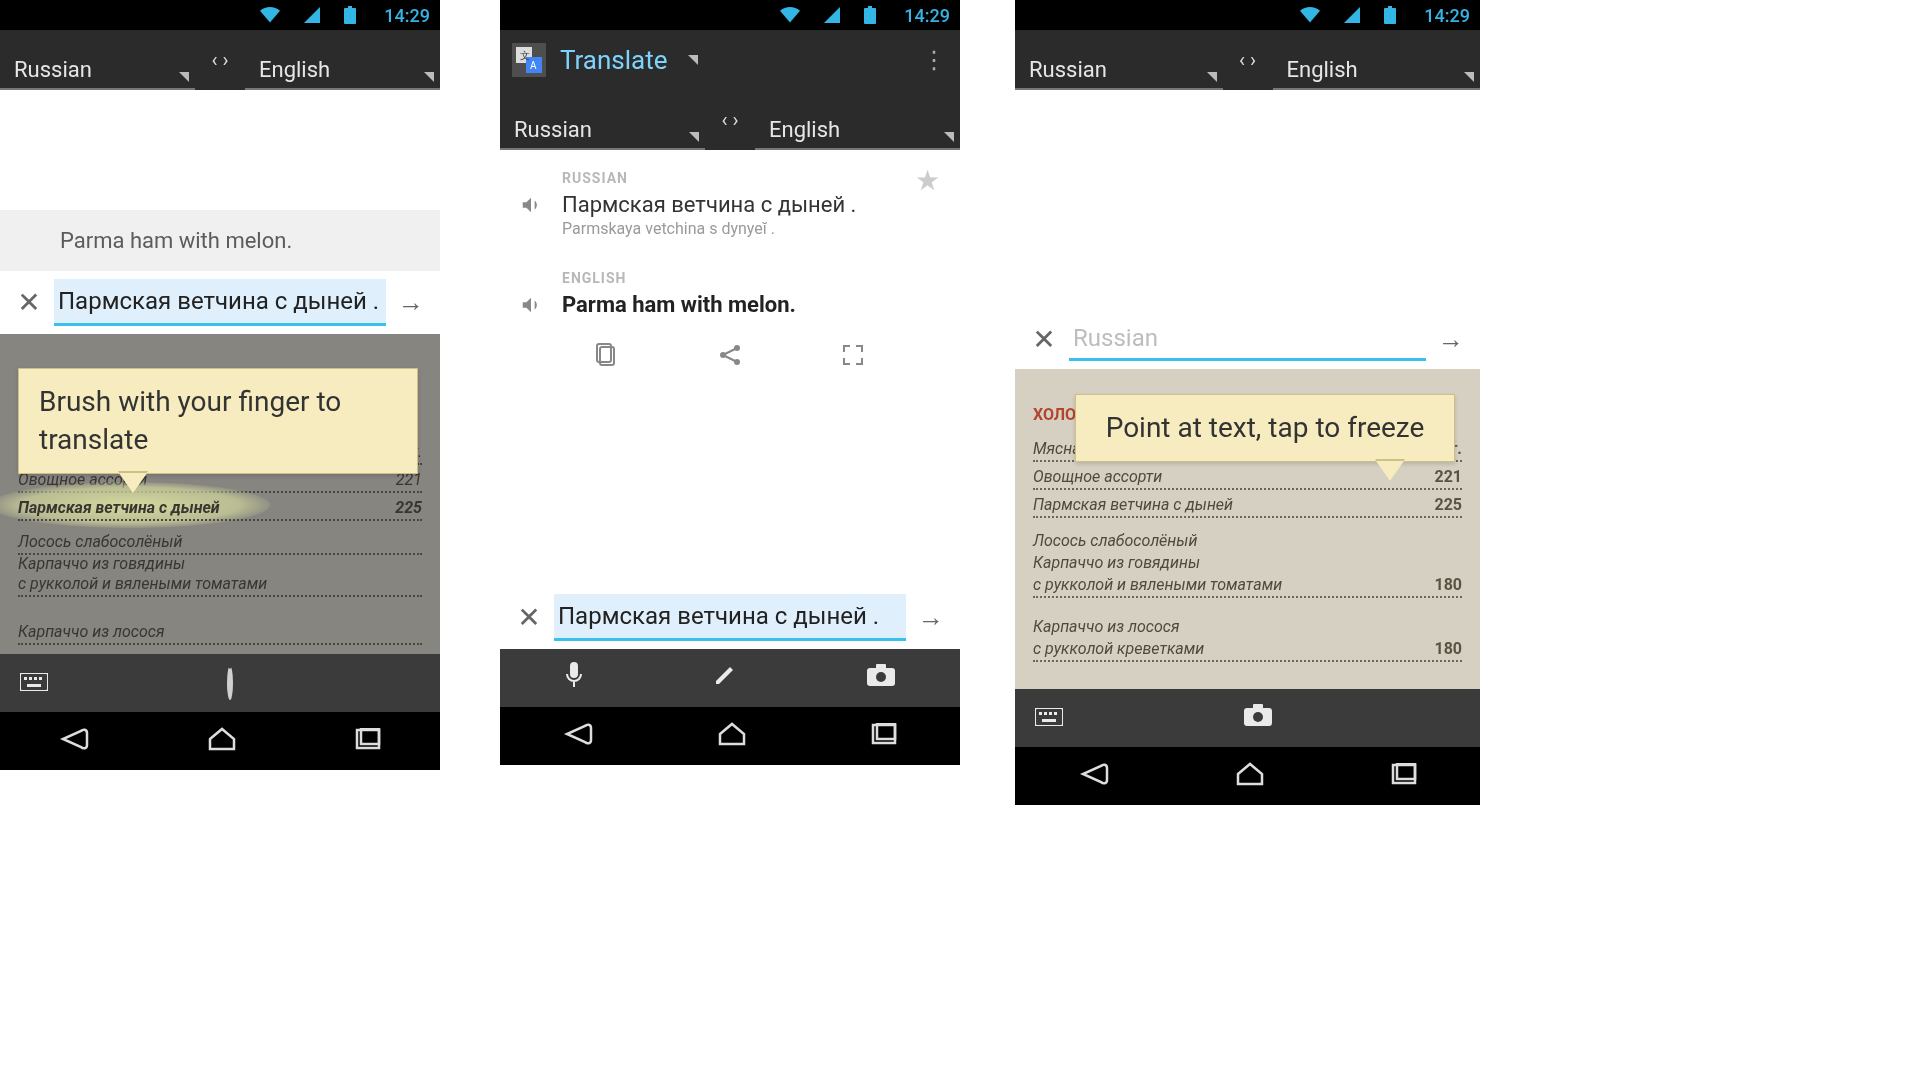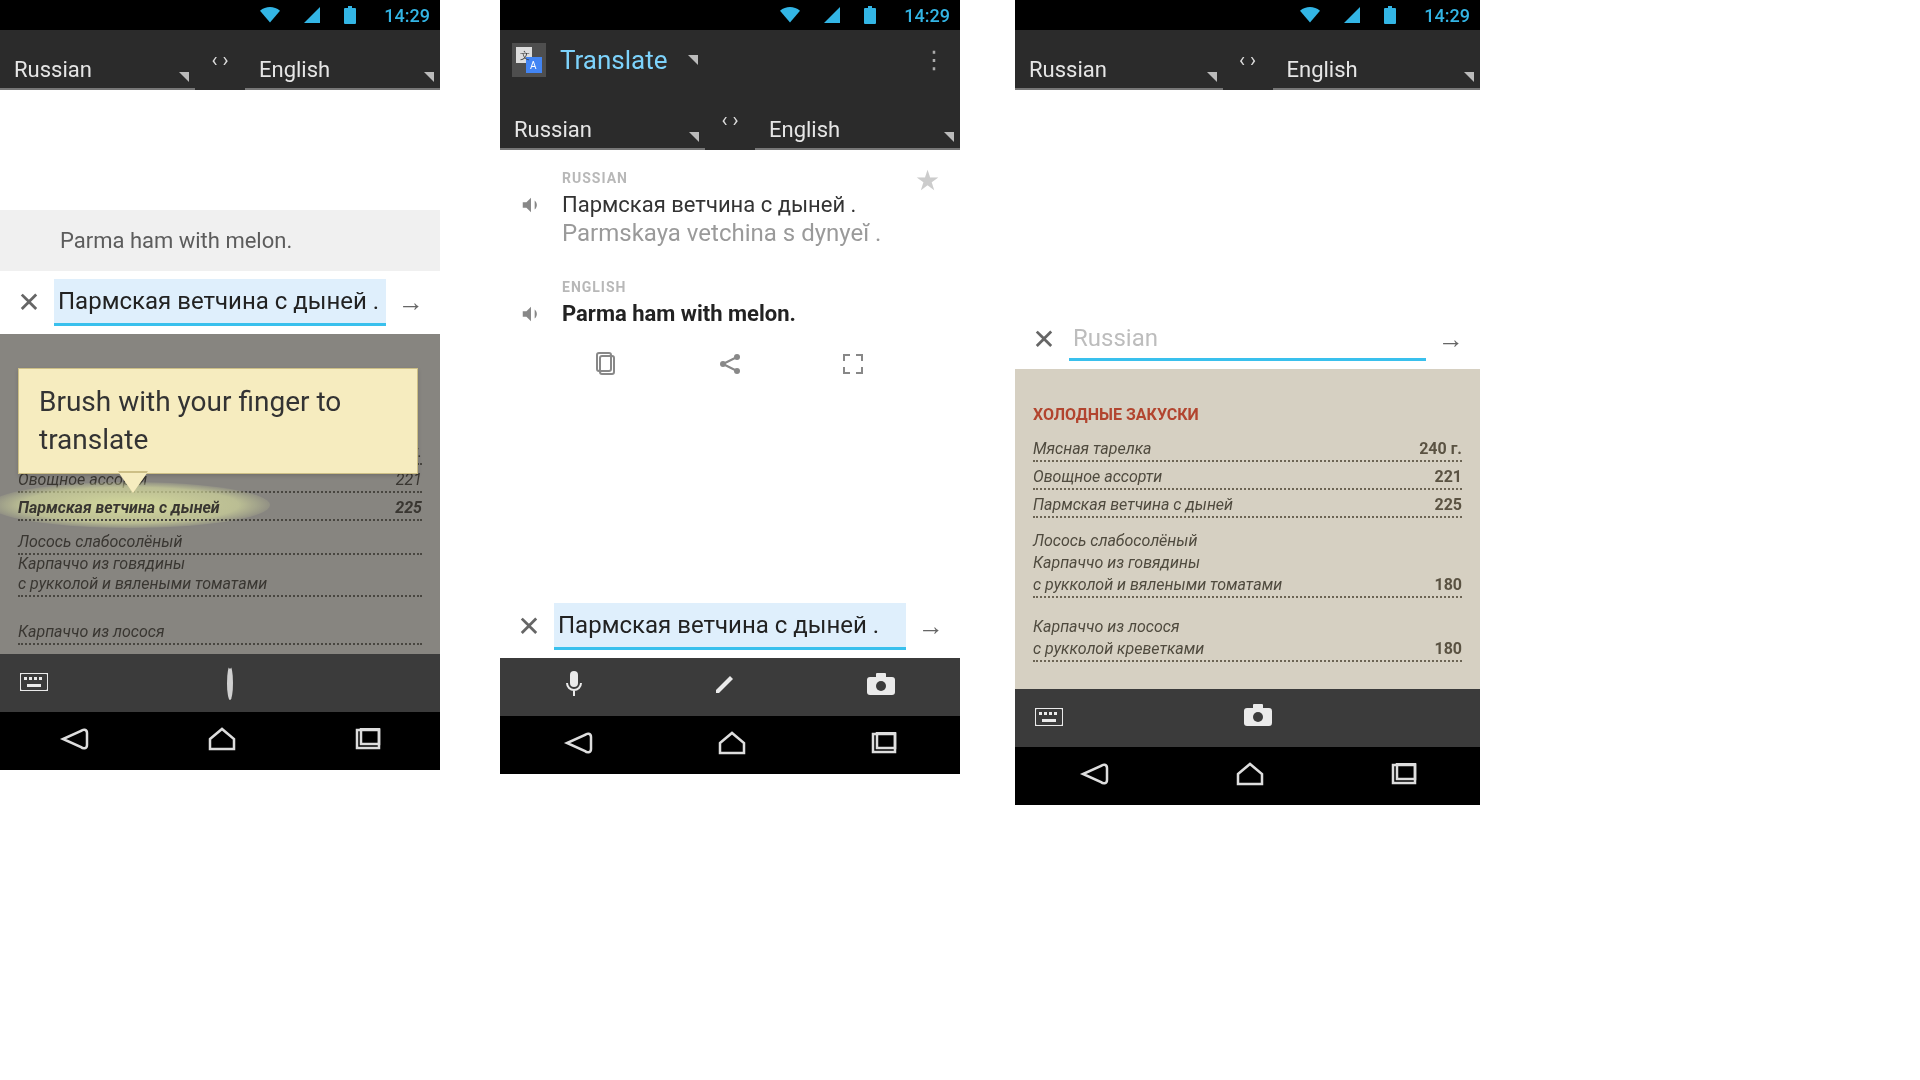--- a/index.html
+++ b/index.html
@@ -110,21 +110,21 @@
   }
   .card .speaker {
     position:absolute; left: 14px; top: 30px;
     color:#888;
   }
   .card .lang-label {
     font-size: 14px; letter-spacing: 1px; color:#b8b8b8; font-weight:700;
     margin-bottom: 6px;
   }
   .card .text-main { font-size: 22px; color:#333; }
-  .card .text-sub  { font-size: 24px; color:#9a9a9a; margin-top:2px; }
+  .card .text-sub  { font-size: 16px; color:#9a9a9a; margin-top:2px; }
   .card .star { position:absolute; right:14px; top:0; color:#ccc; font-size:28px; }
   .card.bold .text-main { font-weight:700; color:#222; }
 
   .action-row {
     display:flex; justify-content:space-around; align-items:center;
     padding: 18px 40px; color:#777;
   }
   .action-row .act { font-size:22px; }
 
   
@@ -553,20 +553,24 @@
         </div>
       <div class="menu-line" style="top:248px; border:none">
           <span>Карпаччо из лосося</span>
         </div>
       <div class="menu-line" style="top:270px">
           <span>с рукколой креветками</span>
           <span class="price">180</span>
         </div>
     </div>
 
+    <div class="tooltip" style="left:60px; top:394px; width:380px; text-align:center">
+      <span>Point at text, tap to freeze</span>
+      <span class="tail down" style="left:300px"></span>
+    </div>
 
     <div class="modebar small">
       <span class="mode">
         <svg width="28" height="18" viewBox="0 0 28 18">
             <rect x="0" y="0" width="28" height="18" rx="2" fill="none" stroke="#eaeaea" stroke-width="2"></rect>
             <rect x="4" y="4" width="3" height="3"></rect>
             <rect x="9" y="4" width="3" height="3"></rect>
             <rect x="14" y="4" width="3" height="3"></rect>
             <rect x="19" y="4" width="3" height="3"></rect>
             <rect x="7" y="11" width="14" height="3"></rect>

